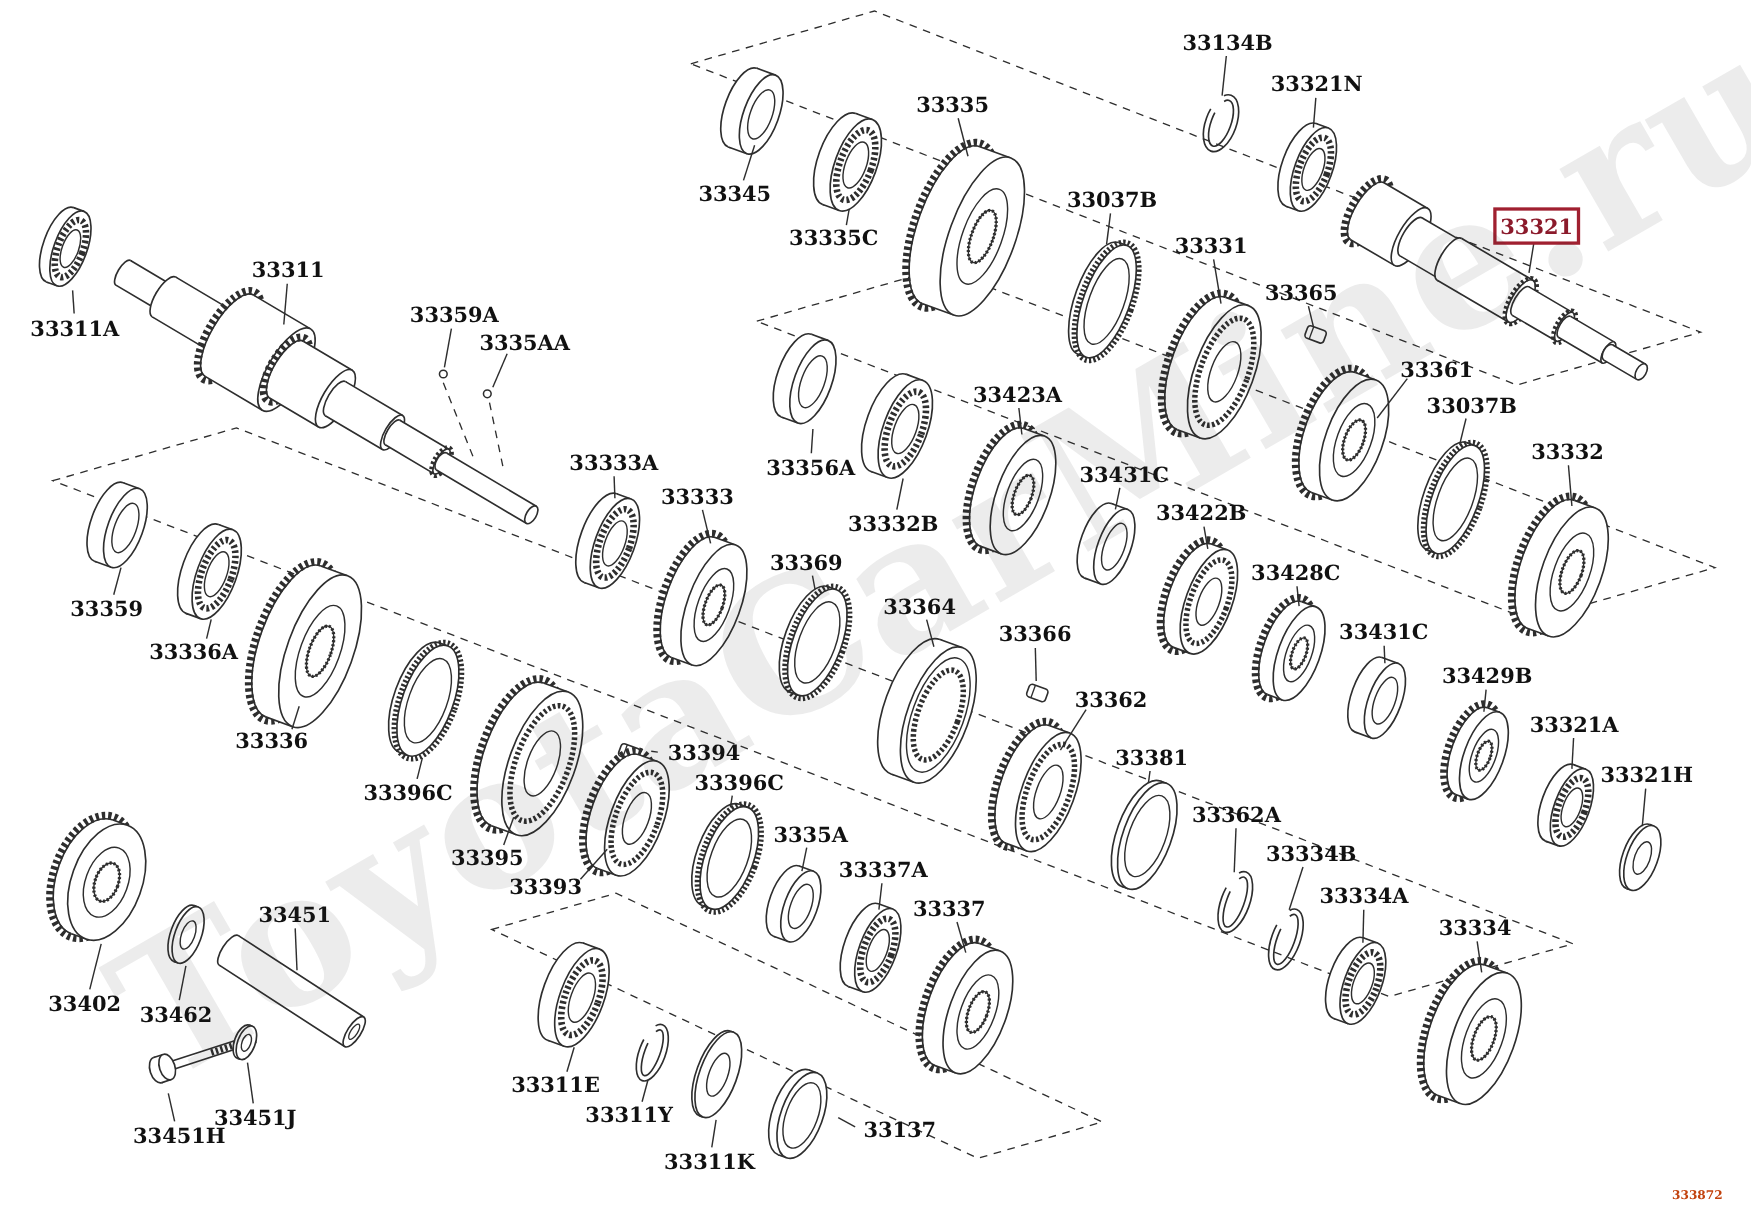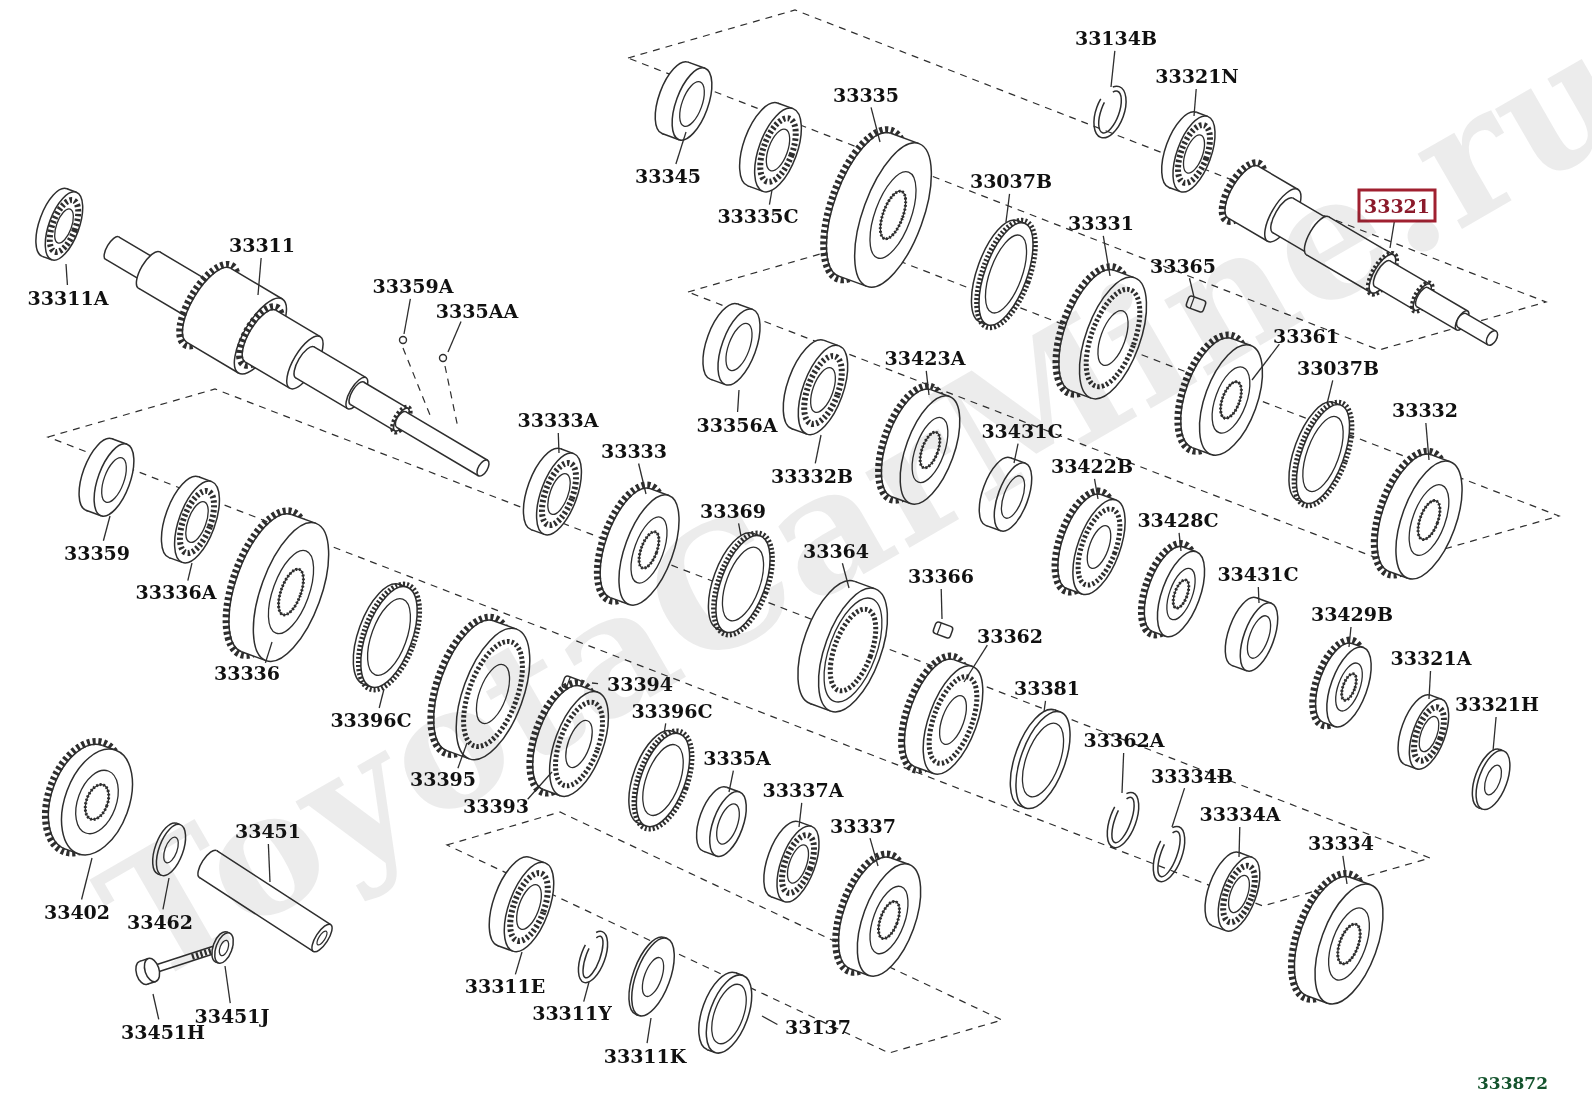--- a/index.html
+++ b/index.html
@@ -3,21 +3,21 @@
 <meta charset="utf-8">
 <style>
   html,body{margin:0;padding:0;background:#fff;}
   .canvas{position:relative;width:1592px;height:1099px;background:#ffffff;overflow:hidden;
           font-family:"DejaVu Serif",serif;}
   svg.diagram{position:absolute;left:0;top:0;}
   svg.diagram text{font-family:"DejaVu Serif",serif;font-size:19px;font-weight:bold;}
   .watermark{position:absolute;left:70px;top:850px;font-size:168px;font-weight:bold;
              color:rgba(40,40,40,0.09);white-space:nowrap;transform:rotate(-30deg);
              transform-origin:0 0;pointer-events:none;letter-spacing:2px;}
-  .footer-id{position:absolute;right:44px;bottom:6px;font-size:17px;font-weight:bold;color:#14532d;}
+  .footer-id{position:absolute;right:26px;bottom:6px;font-size:11px;font-weight:bold;color:#c2410c;}
 </style>
 </head>
 <body>
 
 <div class="canvas">
   <svg class="diagram" width="1592" height="1099" viewBox="0 0 1592 1099">
       <g>
         <path d="M628,58L795,10L1546,302L1379,350Z" fill="none" stroke="#2e2e2e" stroke-width="1.2" stroke-dasharray="7 6"></path>
         <path d="M688,292L855,244L1559,516L1392,564Z" fill="none" stroke="#2e2e2e" stroke-width="1.2" stroke-dasharray="7 6"></path>
         <path d="M48,437L215,389L1430,858L1263,906Z" fill="none" stroke="#2e2e2e" stroke-width="1.2" stroke-dasharray="7 6"></path>

